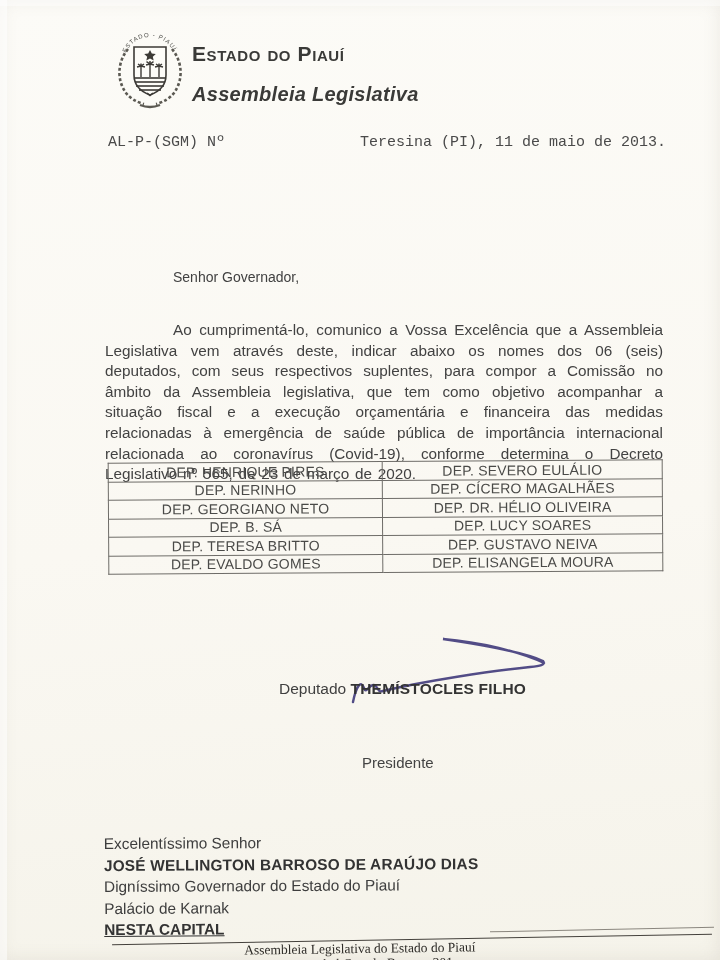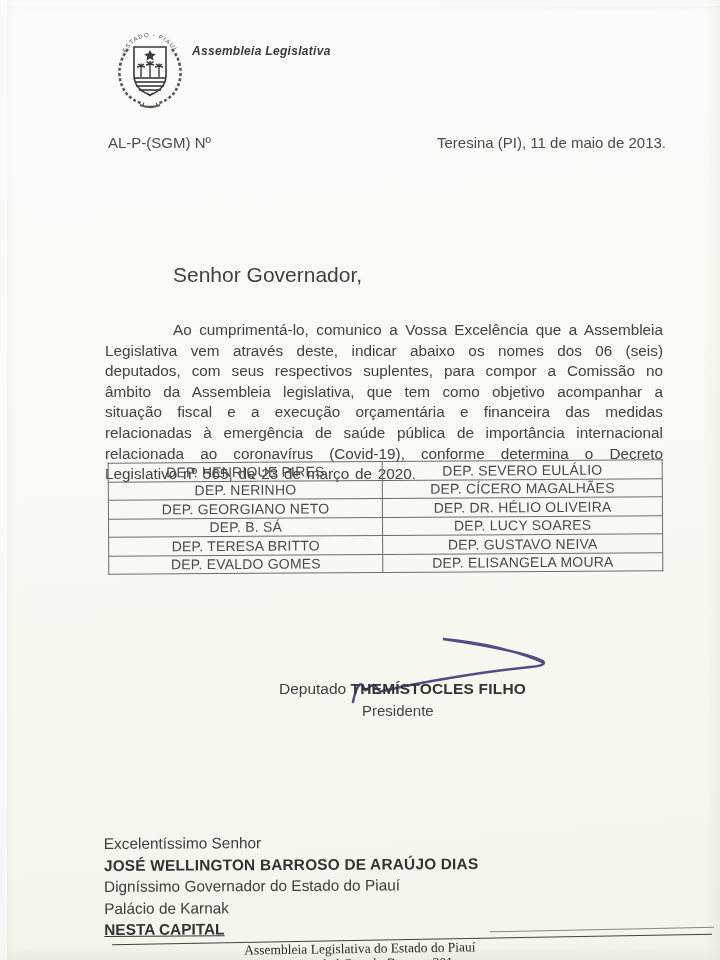--- a/index.html
+++ b/index.html
@@ -17,29 +17,29 @@
   .abs{position:absolute;}
 
   
   .seal{left:114px;top:27px;width:72px;height:84px;}
   .org-block{left:192px;top:42px;line-height:1.15;}
   .org-name{
     font-variant:small-caps;font-size:21px;font-weight:600;
     letter-spacing:.6px;color:#3a3a38;
   }
   .org-sub{
-    font-size:12px;font-weight:bold;font-style:italic;
-    color:#3a3a38;margin-top:3px;letter-spacing:.3px;
+    font-size:20px;font-weight:bold;font-style:italic;
+    color:#3a3a38;margin-top:17px;letter-spacing:.3px;
   }
 
   
   .ref-row{left:108px;top:134px;width:558px;display:flex;justify-content:space-between;
-    font-size:15px;color:#4a4a4a;}
-
-  .salutation{left:173px;top:263px;font-size:21px;color:#414141;}
+    font-size:15px;color:#4a4a4a;font-family:Liberation Mono, monospace;}
+
+  .salutation{left:173px;top:269px;font-size:14px;color:#414141;}
 
   .para{
     left:105px;width:558px;font-size:15.3px;line-height:20.6px;
     text-align:justify;text-indent:68px;color:#424242;
     word-spacing:1.5px;
   }
   .para1{top:320px;}
   .para2{top:591px;}
 
   
@@ -51,21 +51,21 @@
     border:1px solid #6e6c68;height:17.5px;padding:0 4px;
     font-size:14px;text-align:center;color:#4a4a48;letter-spacing:.2px;
     white-space:nowrap;
   }
   table.deps td.c1{width:49.5%;}
 
   
   .sig-ink{left:328px;top:626px;width:242px;height:88px;pointer-events:none;}
   .sig-line{left:279px;top:680px;font-size:15.5px;color:#3f3f3f;white-space:nowrap;}
   .sig-line b{color:#333;letter-spacing:.2px;}
-  .sig-role{left:362px;top:702px;font-size:15px;color:#434343;}
+  .sig-role{left:362px;top:754px;font-size:15px;color:#434343;}
 
   
   .recipient{left:104px;top:832px;font-size:15.4px;line-height:21.5px;color:#3e3e3e;
     transform:rotate(-.3deg);}
   .recipient .strong{font-weight:bold;color:#333;letter-spacing:.2px;}
   .recipient .underl{font-weight:bold;text-decoration:underline;color:#333;}
 
   
   .footer-rule{left:112px;top:939px;width:600px;border-top:1.6px solid #44413c;
     transform:rotate(-1deg);}
@@ -114,20 +114,21 @@
       <line x1="21" y1="51" x2="51" y2="51"></line>
       <line x1="21" y1="55" x2="51" y2="55"></line>
       <line x1="22" y1="59" x2="50" y2="59"></line>
       <line x1="25" y1="63" x2="47" y2="63"></line>
     </g>
     <path d="M33 66 l3 2.6 3 -2.6" fill="none" stroke="#3c3a36" stroke-width="1.4"></path>
     <path d="M26 78 q10 4 20 0" fill="none" stroke="#5b5952" stroke-width="2.4"></path>
   </svg>
 
   <div class="abs org-block">
+    <div class="org-name">Estado do Piauí</div>
     <div class="org-sub">Assembleia Legislativa</div>
   </div>
 
   <div class="abs ref-row">
     <span>AL-P-(SGM) Nº</span>
     <span>Teresina (PI), 11 de maio de 2013.</span>
   </div>
 
   <div class="abs salutation">Senhor Governador,</div>
 

